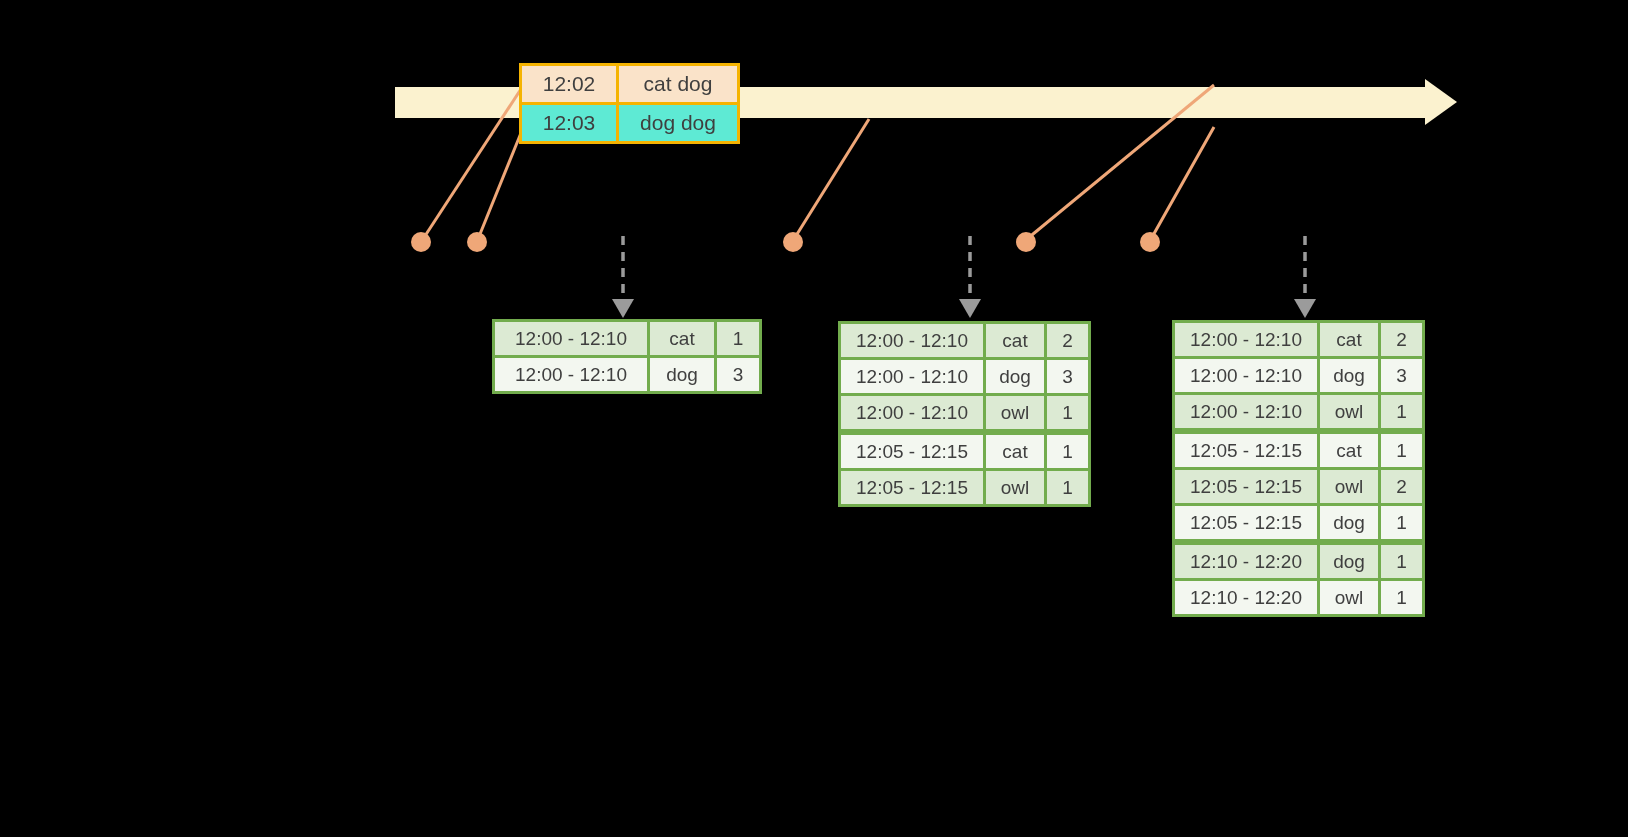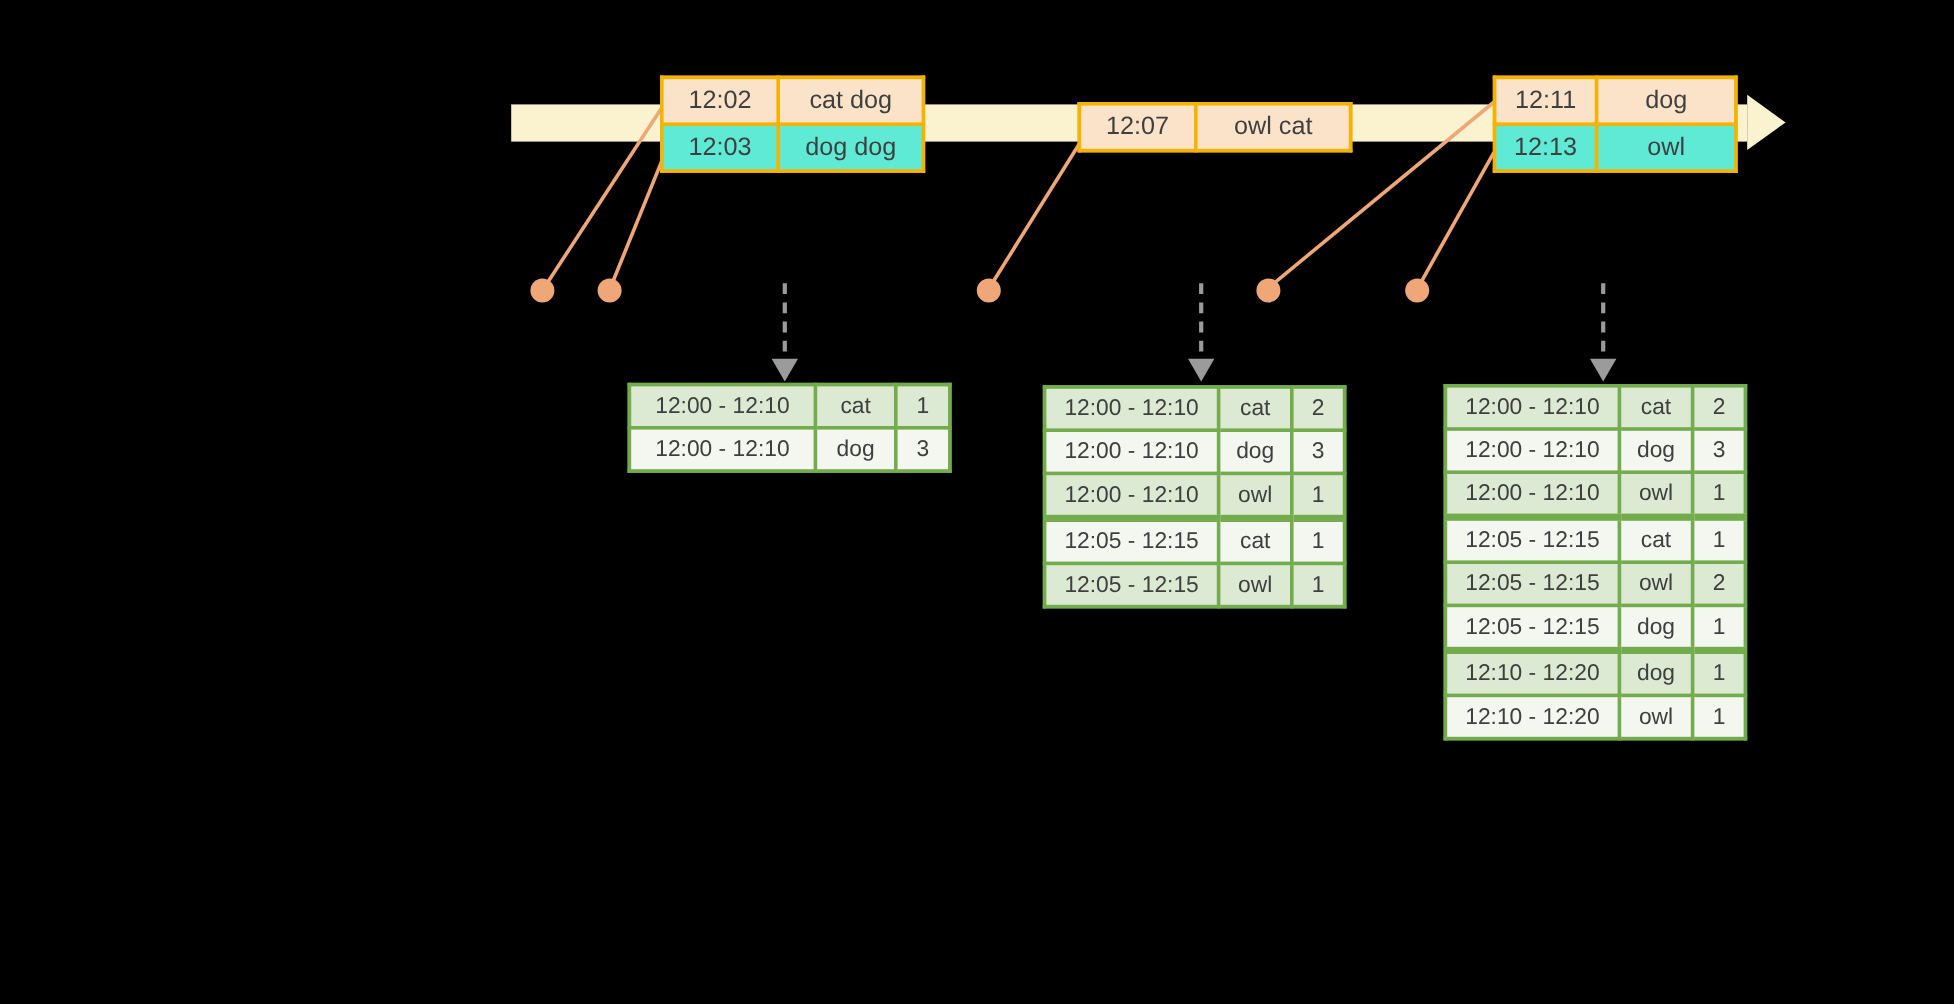--- a/index.html
+++ b/index.html
@@ -3,21 +3,20 @@
 <meta charset="utf-8">
 <style>
   html,body{margin:0;padding:0;background:#000;}
   #canvas{
     position:relative;
     width:1536px;height:837px;
     background:#000;
     overflow:hidden;
     font-family:"Liberation Sans", sans-serif;
     color:#3f3f3f;
-    margin-left:31px;
   }
   #shapes{position:absolute;left:0;top:0;z-index:1;}
 
   
   table.etable{
     position:absolute;z-index:2;
     border-collapse:collapse;
     font-size:21px;
     background:#f5b301;
   }
@@ -111,41 +110,21 @@
       <td class="c-time">12:02</td>
       <td class="c-words">cat dog</td>
     </tr>
     <tr class="light">
       <td class="c-time">12:03</td>
       <td class="c-words">dog dog</td>
     </tr>
   </tbody>
     </table>
 
-  <table class="etable" id="etable-2">
-    <tbody>
-        <tr class="dark">
-      <td class="c-time">12:07</td>
-      <td class="c-words">owl cat</td>
-    </tr>
-  </tbody>
-    </table>
-
-  <table class="etable" id="etable-3">
-    <tbody>
-        <tr class="dark">
-      <td class="c-time">12:11</td>
-      <td class="c-words">dog</td>
-    </tr>
-    <tr class="light">
-      <td class="c-time">12:13</td>
-      <td class="c-words">owl</td>
-    </tr>
-  </tbody>
-    </table>
+
 
   <table class="rtable" id="rtable-1">
     <tbody>
         <tr class="dark">
       <td class="c-window">12:00 - 12:10</td>
       <td class="c-word">cat</td>
       <td class="c-count">1</td>
     </tr>
     <tr class="light">
       <td class="c-window">12:00 - 12:10</td>

